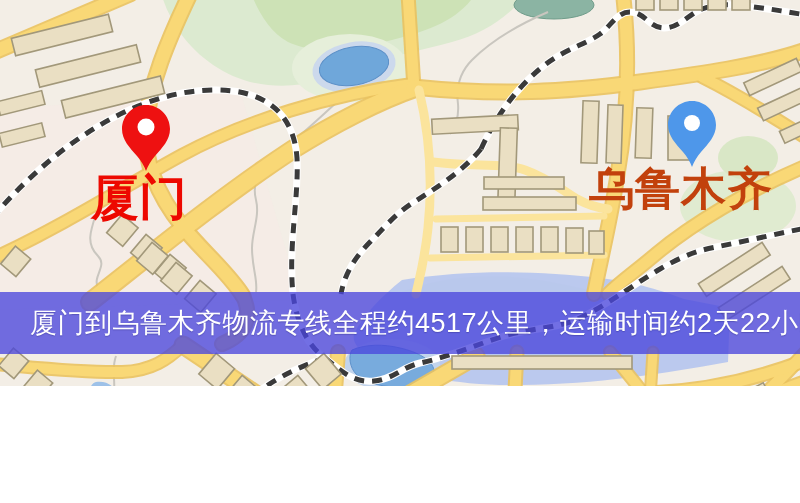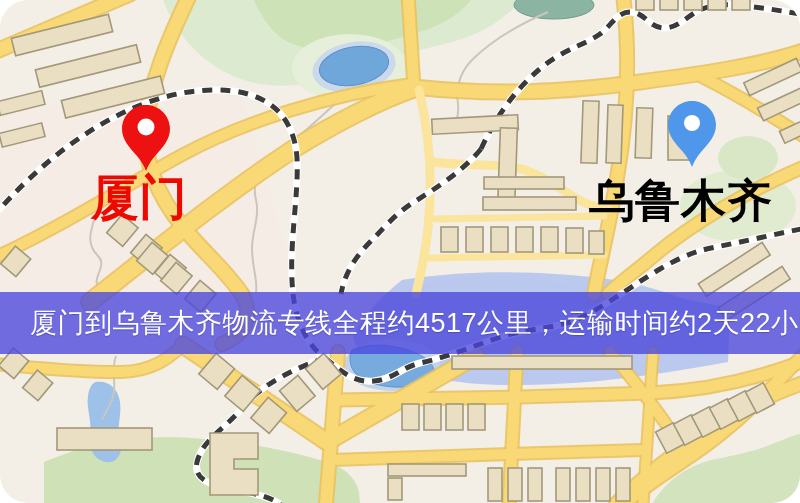--- a/index.html
+++ b/index.html
@@ -1,30 +1,29 @@
 <!DOCTYPE html>
 <html><head>
 <meta charset="utf-8">
 <style>
   html,body{margin:0;padding:0;background:#fff;}
   #stage{
-    position:relative;width:800px;height:503px;overflow:hidden;
+    position:relative;width:800px;height:386px;overflow:hidden;
     font-family:"Liberation Sans",sans-serif;
-    border-radius:28px;
   }
   #map-svg{position:absolute;left:0;top:0;width:800px;height:503px;display:block;}
   .pin{position:absolute;width:50px;height:70px;}
   #origin-pin{left:121px;top:104px;}
   #dest-pin{left:667px;top:100px;}
   .place-label{
     position:absolute;font-weight:700;line-height:1;white-space:nowrap;
     font-family:"Liberation Sans",sans-serif;
   }
   #origin-label{left:91px;top:174px;font-size:48px;color:#ed0800;}
-  #dest-label{left:589px;top:178px;font-size:45px;color:#000000;letter-spacing:1px;}
+  #dest-label{left:589px;top:166px;font-size:45px;color:#c2410c;letter-spacing:1px;}
   #route-banner{
     position:absolute;left:0;top:292px;width:800px;height:62px;
     background:rgba(74,70,220,0.78);
     display:flex;align-items:center;
   }
   #route-banner .banner-text{
     color:#ffffff;font-size:27px;letter-spacing:0.5px;
     padding-left:30px;white-space:nowrap;
     text-shadow:0 1px 1px rgba(40,40,120,0.35);
   }

